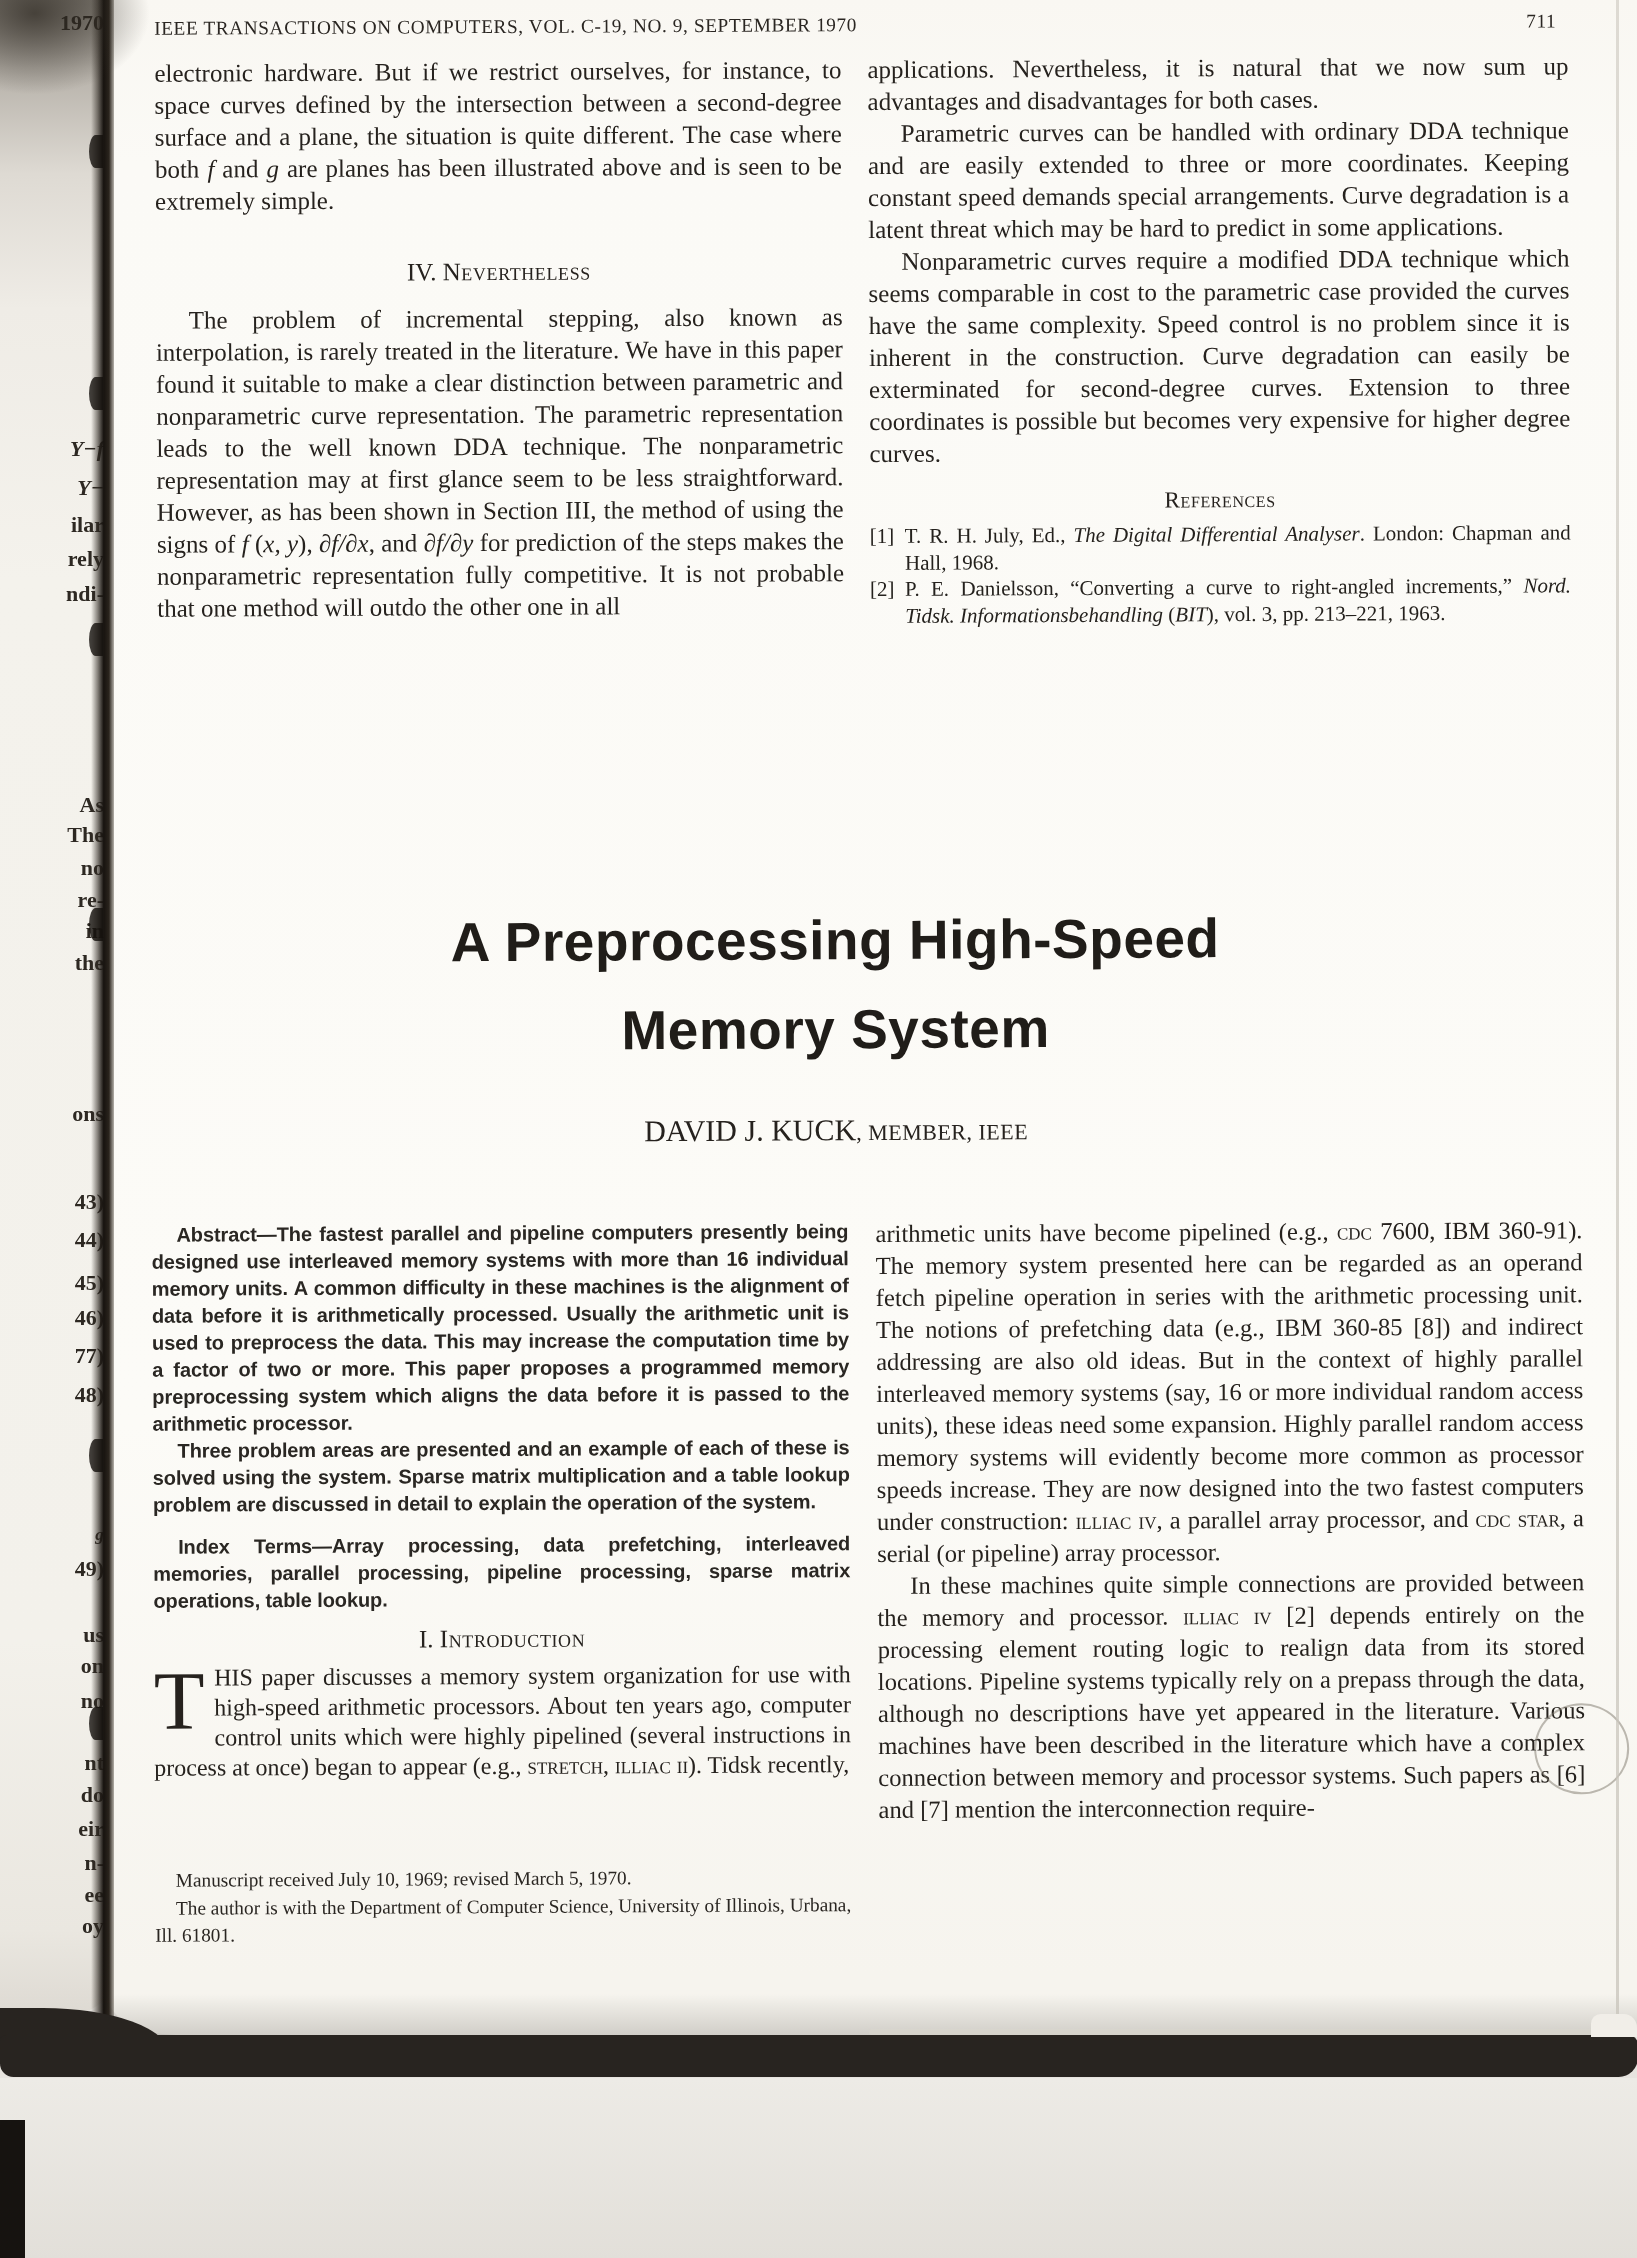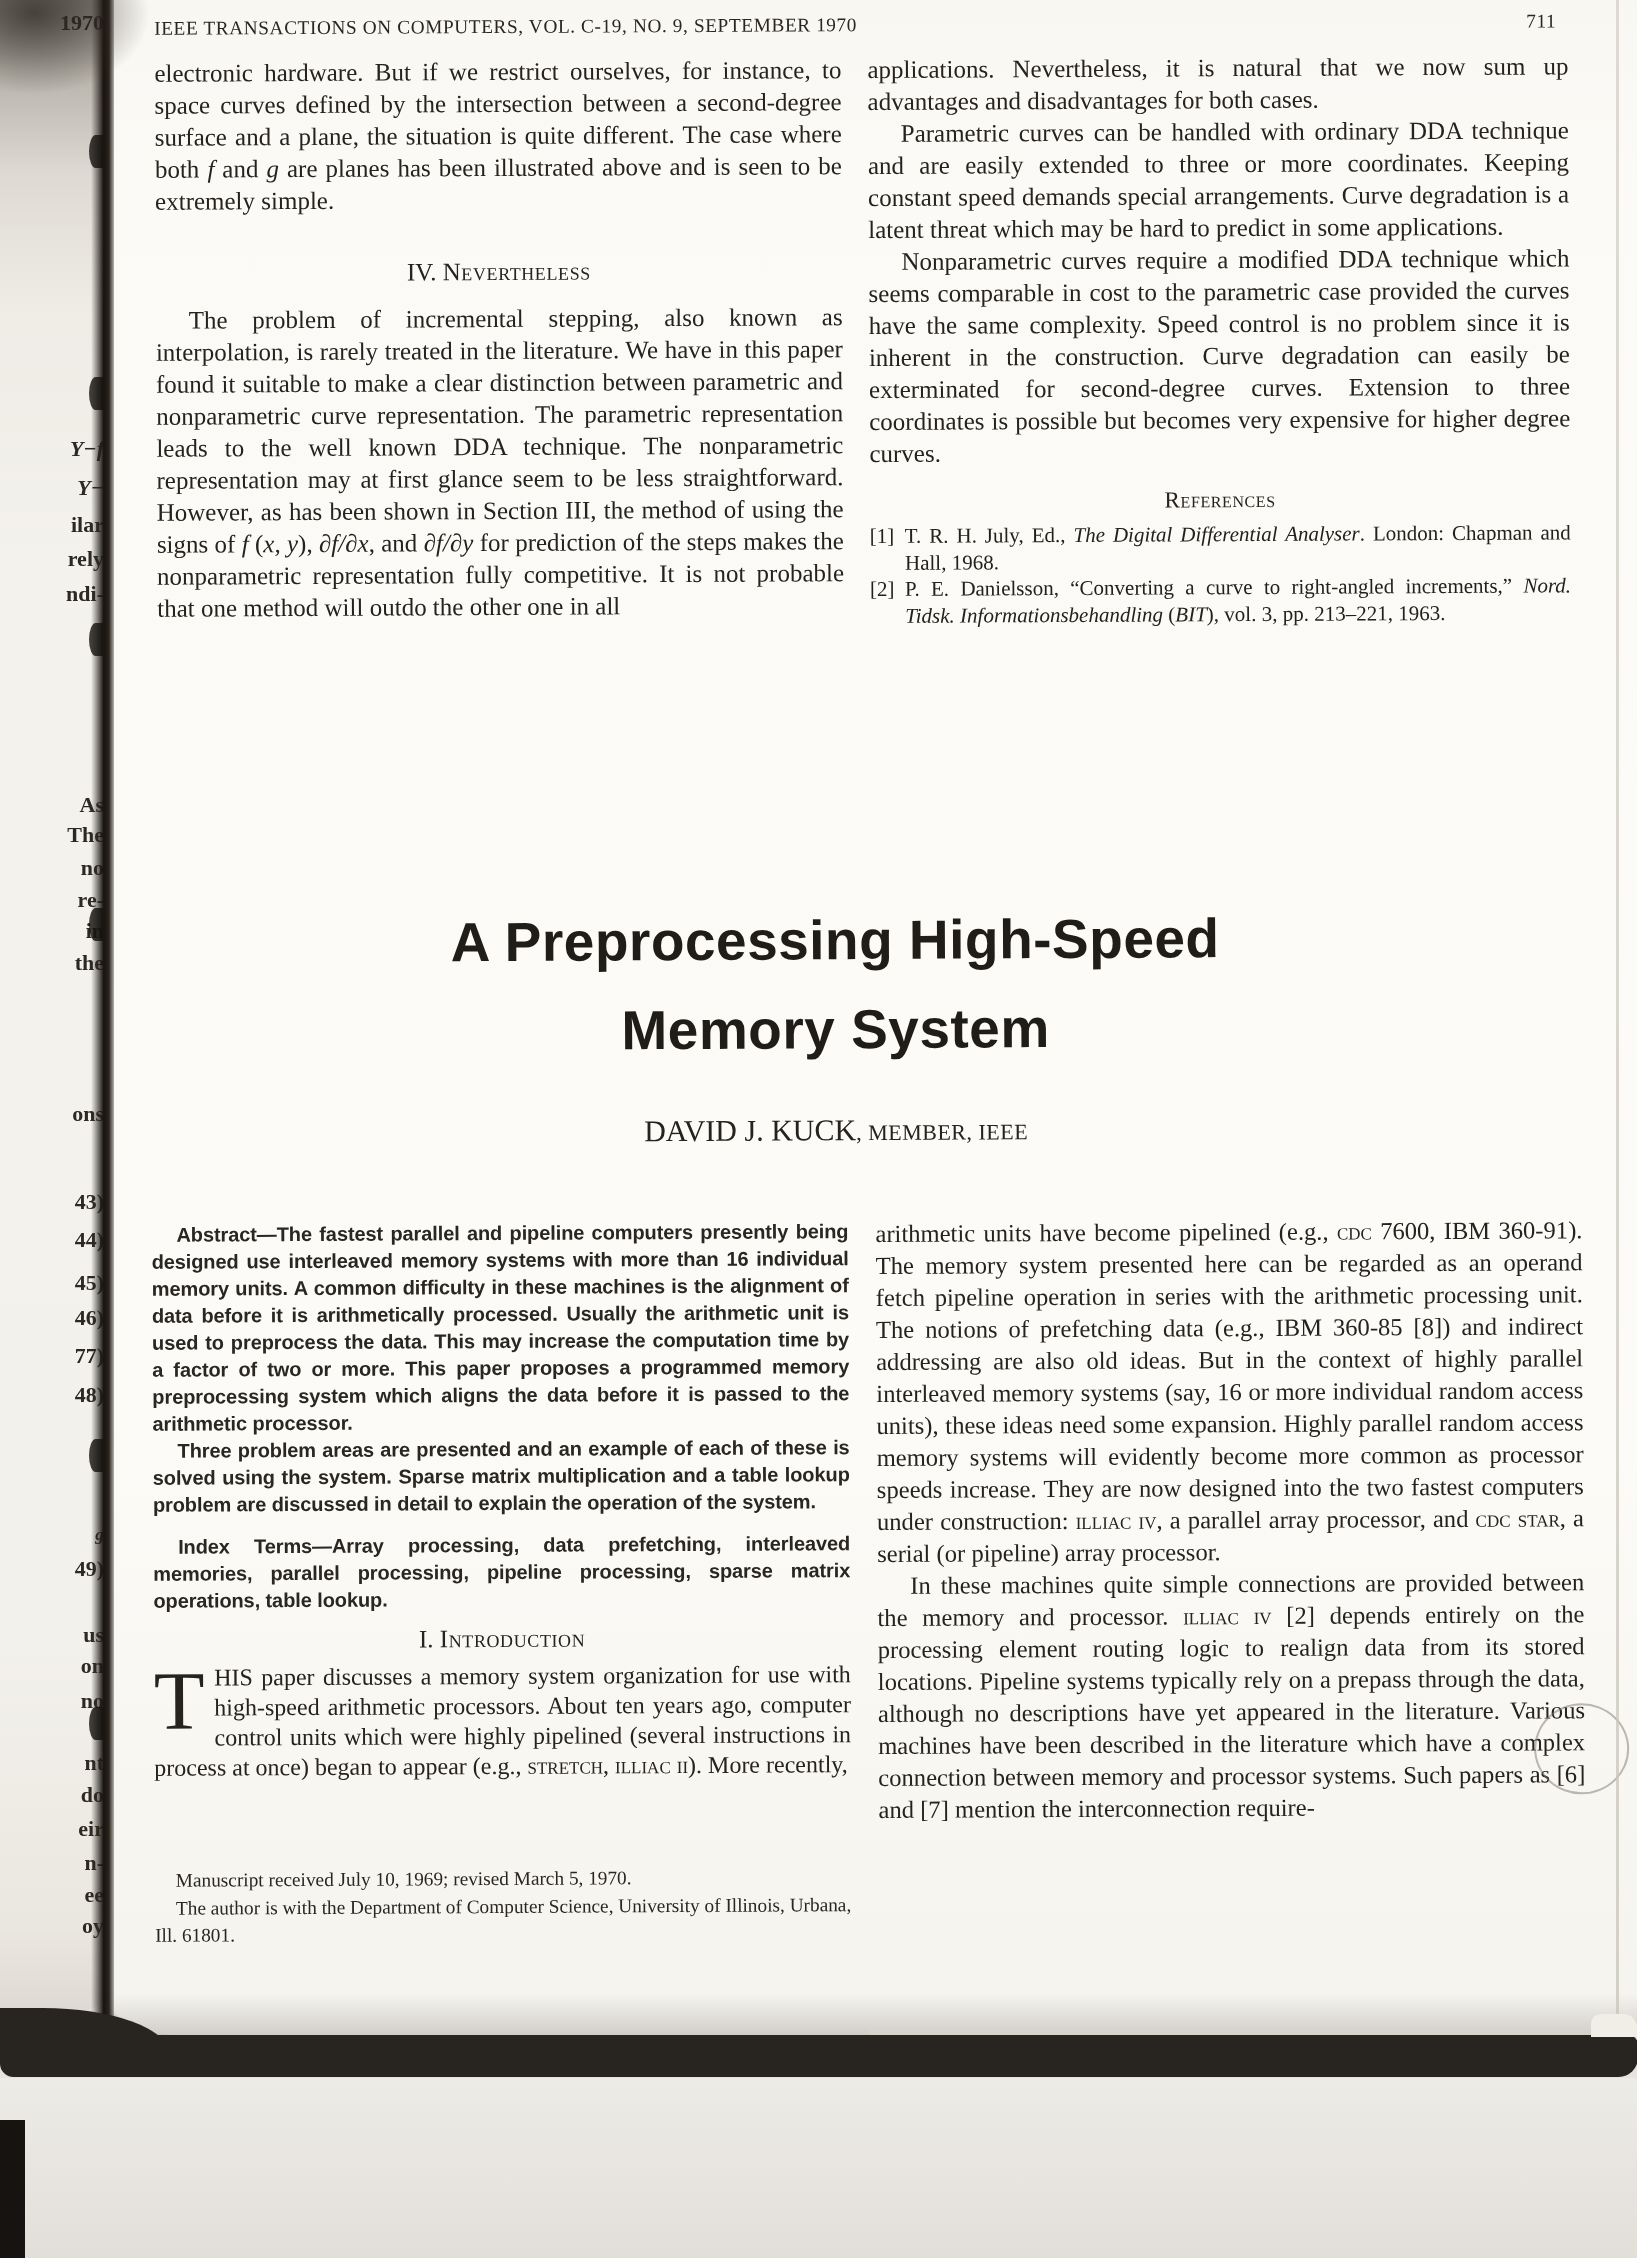--- a/index.html
+++ b/index.html
@@ -173,21 +173,21 @@
         <div class="abstract">
           <p>Abstract—The fastest parallel and pipeline computers presently being designed use interleaved memory systems with more than 16 individual memory units. A common difficulty in these machines is the alignment of data before it is arithmetically processed. Usually the arithmetic unit is used to preprocess the data. This may increase the computation time by a factor of two or more. This paper proposes a programmed memory preprocessing system which aligns the data before it is passed to the arithmetic processor.</p>
           <p>Three problem areas are presented and an example of each of these is solved using the system. Sparse matrix multiplication and a table lookup problem are discussed in detail to explain the operation of the system.</p>
           <p class="index-terms">Index Terms—Array processing, data prefetching, interleaved memories, parallel processing, pipeline processing, sparse matrix operations, table lookup.</p>
         </div>
         <div class="sec-head head-intro">
           <span>I.</span>
           <span class="smallcaps">Introduction</span>
         </div>
         <p class="intro-p">
-          <span class="dropcap">T</span><span><span>HIS paper discusses a memory system organization for use with high-speed arithmetic processors. About ten years ago, computer control units which were highly pipelined (several instructions in process at once) began to appear (e.g., </span><span class="r-sc">STRETCH, ILLIAC II</span><span>). More recently,</span></span>
+          <span class="dropcap">T</span><span><span>HIS paper discusses a memory system organization for use with high-speed arithmetic processors. About ten years ago, computer control units which were highly pipelined (several instructions in process at once) began to appear (e.g., </span><span class="r-sc">STRETCH, ILLIAC II</span><span>). Tidsk recently,</span></span>
         </p>
       </div>
 
       <div class="footnote">
         <p>Manuscript received July 10, 1969; revised March 5, 1970.</p>
         <p>The author is with the Department of Computer Science, University of Illinois, Urbana, Ill. 61801.</p>
       </div>
 
       <div class="sec2-right body-col">
         <p><span>arithmetic units have become pipelined (e.g., </span><span class="r-sc">CDC</span><span> 7600, IBM 360-91). The memory system presented here can be regarded as an operand fetch pipeline operation in series with the arithmetic processing unit. The notions of prefetching data (e.g., IBM 360-85 [8]) and indirect addressing are also old ideas. But in the context of highly parallel interleaved memory systems (say, 16 or more individual random access units), these ideas need some expansion. Highly parallel random access memory systems will evidently become more common as processor speeds increase. They are now designed into the two fastest computers under construction: </span><span class="r-sc">ILLIAC IV</span><span>, a parallel array processor, and </span><span class="r-sc">CDC STAR</span><span>, a serial (or pipeline) array processor.</span></p>

